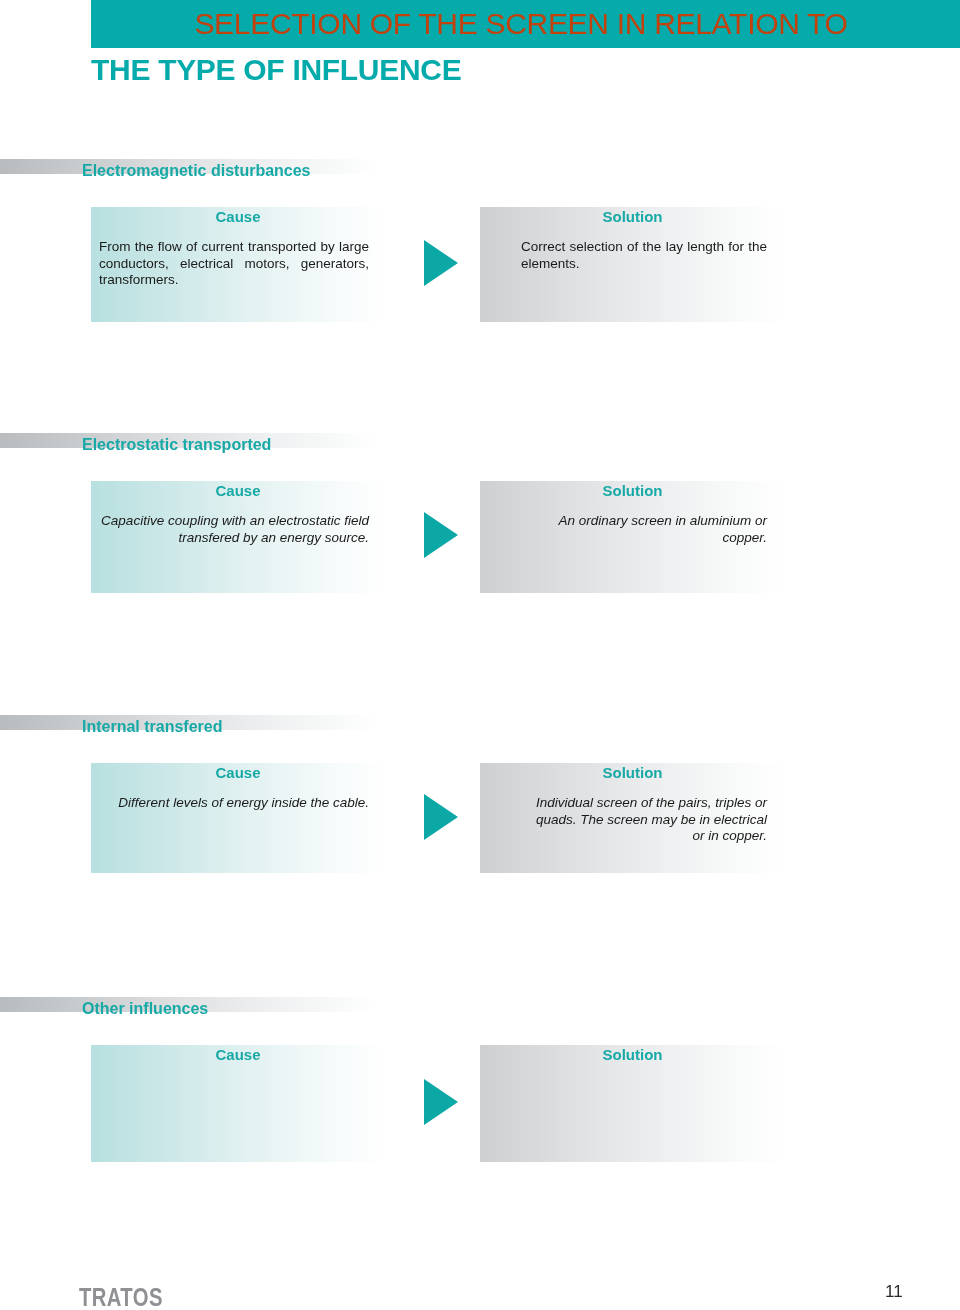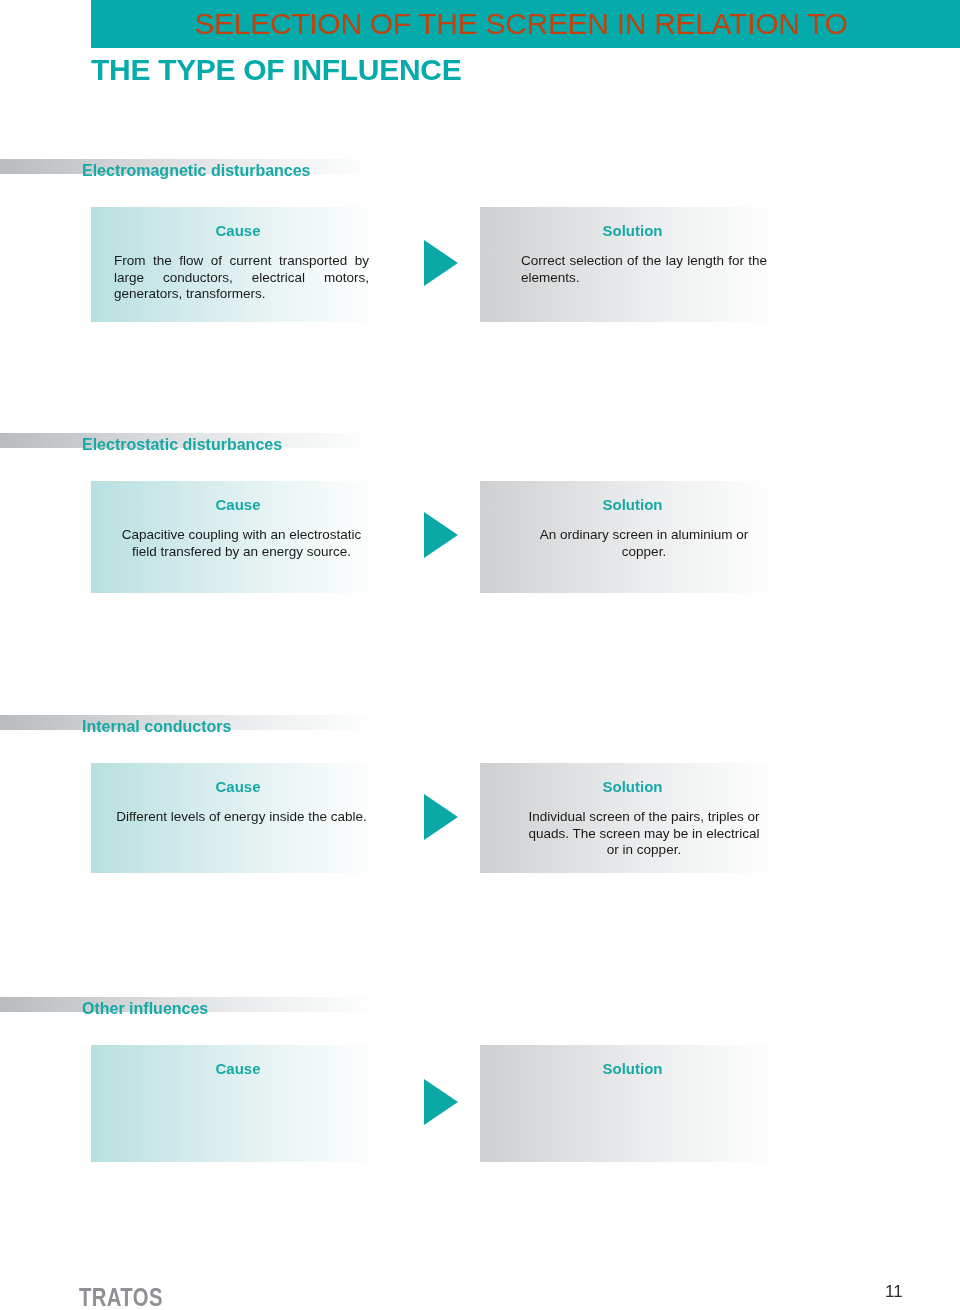--- a/index.html
+++ b/index.html
@@ -98,32 +98,32 @@
   .panel-solution {
     left: 480px;
     width: 305px;
     background: linear-gradient(to right, #cdcfd1 0%, #d5d7d9 14%, #e2e4e6 38%, #eef0f1 62%, #f9fafa 85%, #ffffff 100%);
   }
   .panel-heading {
     text-align: center;
     color: #17a9a6;
     font-size: 15px;
     font-weight: bold;
-    padding-top: 15px;
+    padding-top: 1px;
   }
   .panel-body {
     color: #1a1a1a;
     font-size: 13.5px;
     line-height: 16.5px;
     padding: 14px 14px 0 14px;
   }
-  .panel-cause .panel-body { padding-left: 23px; padding-right: 16px; }
+  .panel-cause .panel-body { padding-left: 8px; padding-right: 16px; }
   .panel-solution .panel-body { padding-left: 33px; padding-right: 18px; margin-left: 8px; }
   .align-justify { text-align: justify; text-align-last: left; }
-  .align-left { text-align: center; }
+  .align-left { text-align: right; font-style: italic; }
 
   
   .arrow-icon {
     position: absolute;
     left: 424px;
     width: 34px;
     height: 46px;
   }
   .arrow-icon svg { display: block; }
 
@@ -178,21 +178,21 @@
   </div>
 
   <div class="panel panel-solution" style="top:48px; height:115px;">
     <div class="panel-heading">Solution</div>
     <div class="panel-body align-justify">Correct selection of the lay length for the elements.</div>
   </div>
 </div>
 
 <div class="section" style="top:433px;">
   <div class="section-header">
-    <div class="section-header-label">Electrostatic disturbances</div>
+    <div class="section-header-label">Electrostatic transported</div>
   </div>
 
   <div class="panel panel-cause" style="top:48px; height:112px;">
     <div class="panel-heading">Cause</div>
     <div class="panel-body align-left">Capacitive coupling with an electrostatic field transfered by an energy source.</div>
   </div>
 
   <div class="arrow-icon" style="top:79px;">
     <svg width="34" height="46" viewBox="0 0 34 46" xmlns="http://www.w3.org/2000/svg">
       <polygon points="0,0 34,23 0,46" fill="#0ca8a6"></polygon>
@@ -200,21 +200,21 @@
   </div>
 
   <div class="panel panel-solution" style="top:48px; height:112px;">
     <div class="panel-heading">Solution</div>
     <div class="panel-body align-left">An ordinary screen in aluminium or copper.</div>
   </div>
 </div>
 
 <div class="section" style="top:715px;">
   <div class="section-header">
-    <div class="section-header-label">Internal conductors</div>
+    <div class="section-header-label">Internal transfered</div>
   </div>
 
   <div class="panel panel-cause" style="top:48px; height:110px;">
     <div class="panel-heading">Cause</div>
     <div class="panel-body align-left">Different levels of energy inside the cable.</div>
   </div>
 
   <div class="arrow-icon" style="top:79px;">
     <svg width="34" height="46" viewBox="0 0 34 46" xmlns="http://www.w3.org/2000/svg">
       <polygon points="0,0 34,23 0,46" fill="#0ca8a6"></polygon>

